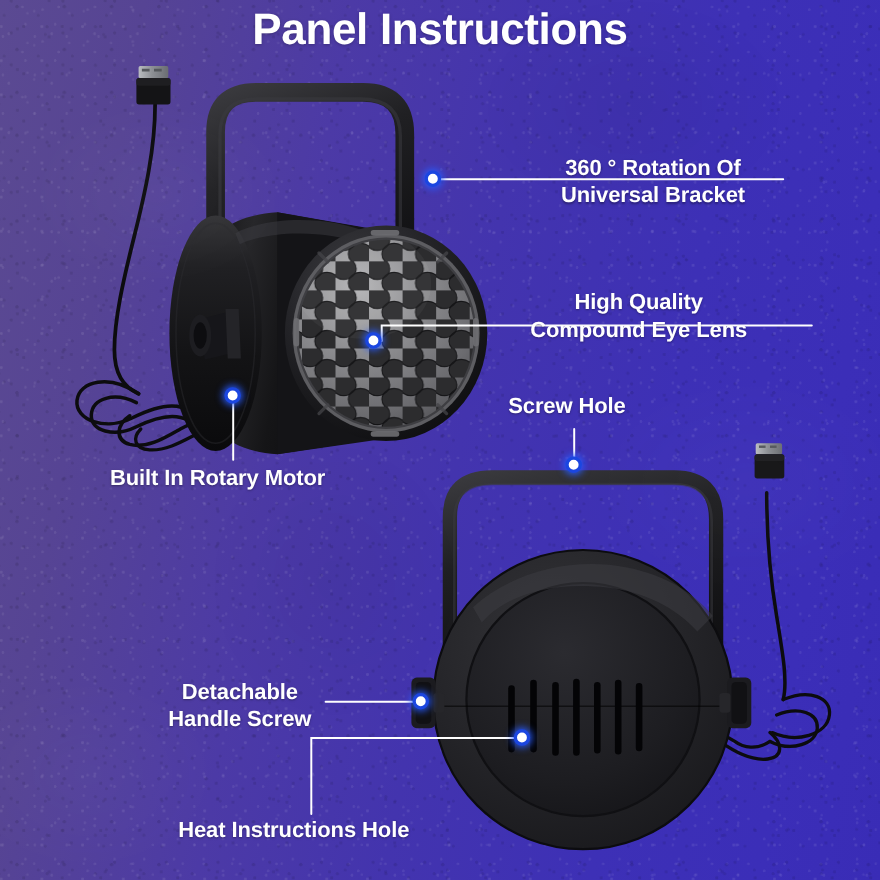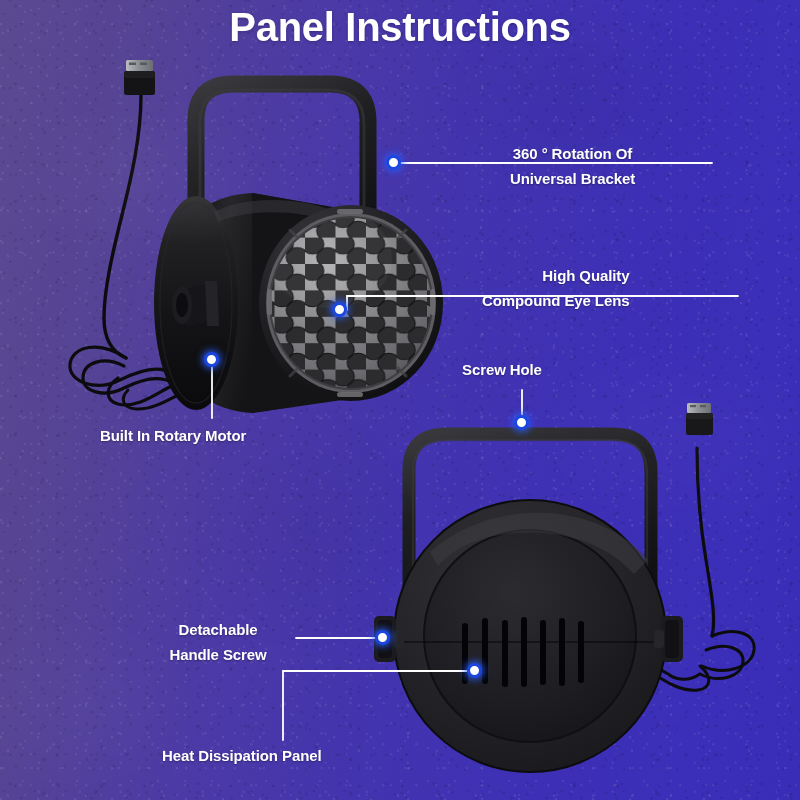--- a/index.html
+++ b/index.html
@@ -82,30 +82,30 @@
     letter-spacing:-.3px;
     line-height:50px;
     z-index:40;
     text-shadow:0 1px 3px rgba(0,0,0,.25);
   }
 
   
   .callout {
     position:absolute;
     color:#ffffff;
-    font-size:15px;
+    font-size:20px;
     font-weight:bold;
     line-height:25px;
     letter-spacing:-.1px;
     white-space:pre-line;
     z-index:40;
     text-shadow:0 1px 2px rgba(0,0,0,.35);
   }
   #lbl-rotation { left:510px; top:141px; text-align:center; }
-  #lbl-lens     { left:482px; top:263px; text-align:right; }
+  #lbl-lens     { left:482px; top:263px; text-align:center; }
   #lbl-motor    { left:100px; top:423px; text-align:center; }
   #lbl-screw    { left:462px; top:357px; text-align:right; }
   #lbl-handle   { left:148px; top:617px; text-align:center; width:140px; }
   #lbl-heat     { left:162px; top:743px; text-align:left; }
 
   
   .dot {
     position:absolute;
     width:15px; height:15px;
     border-radius:50%;
@@ -347,15 +347,15 @@
   <div class="callout" id="lbl-lens">High Quality
 Compound Eye Lens</div>
 
   <div class="callout" id="lbl-motor">Built In Rotary Motor</div>
 
   <div class="callout" id="lbl-screw">Screw Hole</div>
 
   <div class="callout" id="lbl-handle">Detachable
 Handle Screw</div>
 
-  <div class="callout" id="lbl-heat">Heat Dissipation Panel</div>
+  <div class="callout" id="lbl-heat">Heat Instructions Hole</div>
 
 </div>
 
 </body></html>

